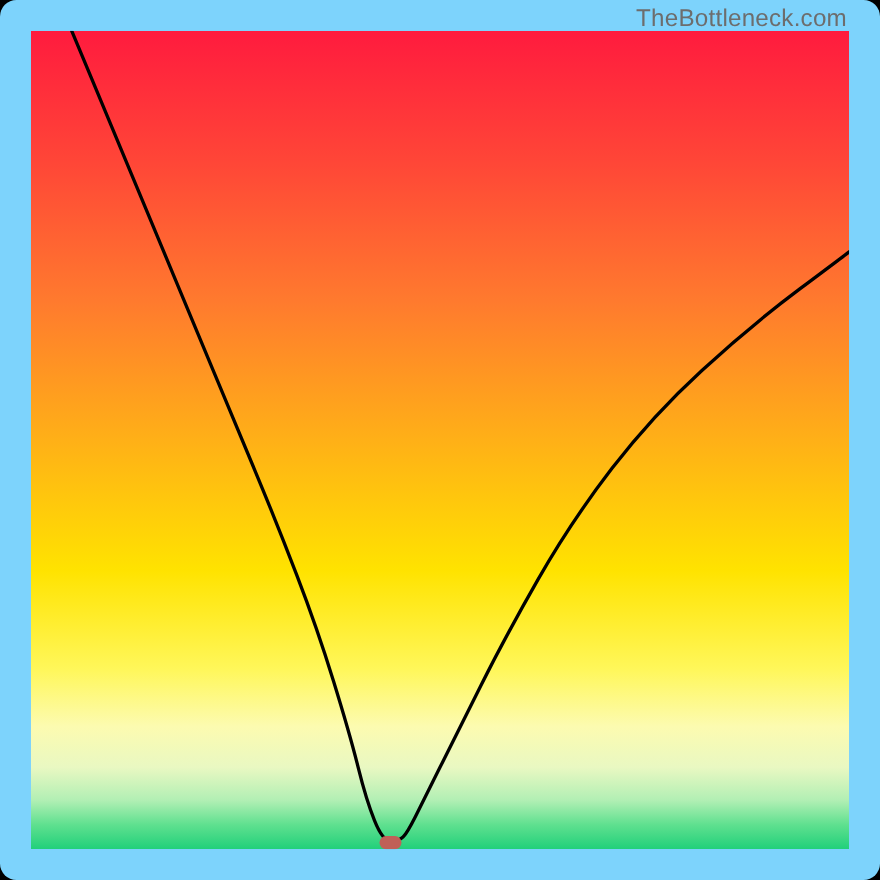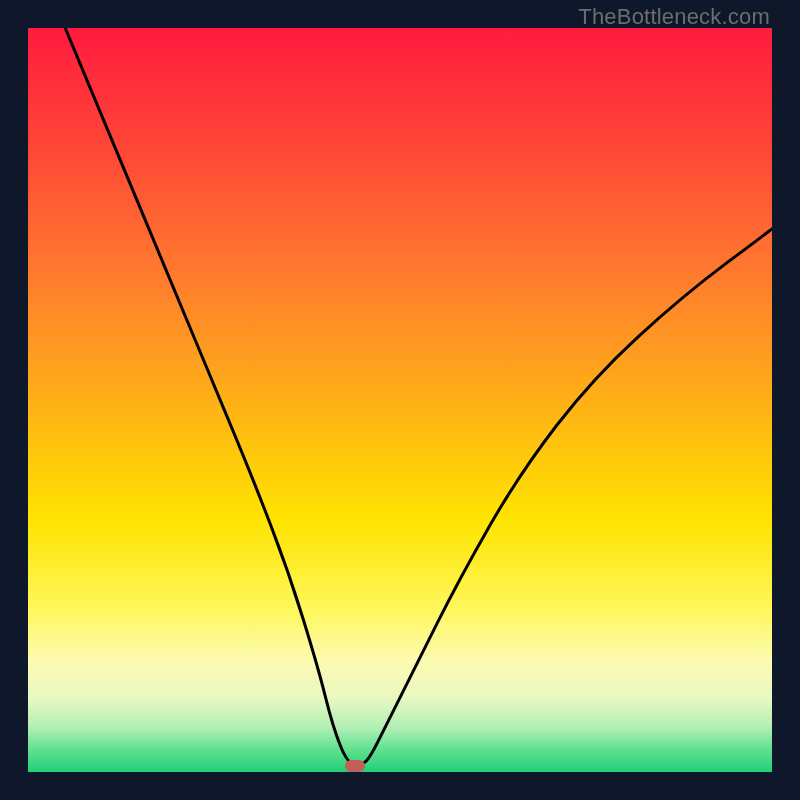--- a/index.html
+++ b/index.html
@@ -10,21 +10,22 @@
     background: #000000;
     overflow: hidden;
     font-family: Arial, Helvetica, sans-serif;
   }
   .frame {
     position: absolute;
     left: 0;
     top: 0;
     width: 800px;
     height: 800px;
-    background: #0f172a;
+    background: #7dd3fc;
+    border-radius: 15px;
   }
   .plot-area {
     position: absolute;
     left: 28px;
     top: 28px;
     width: 744px;
     height: 744px;
     overflow: hidden;
   }
   .gradient-bg {

